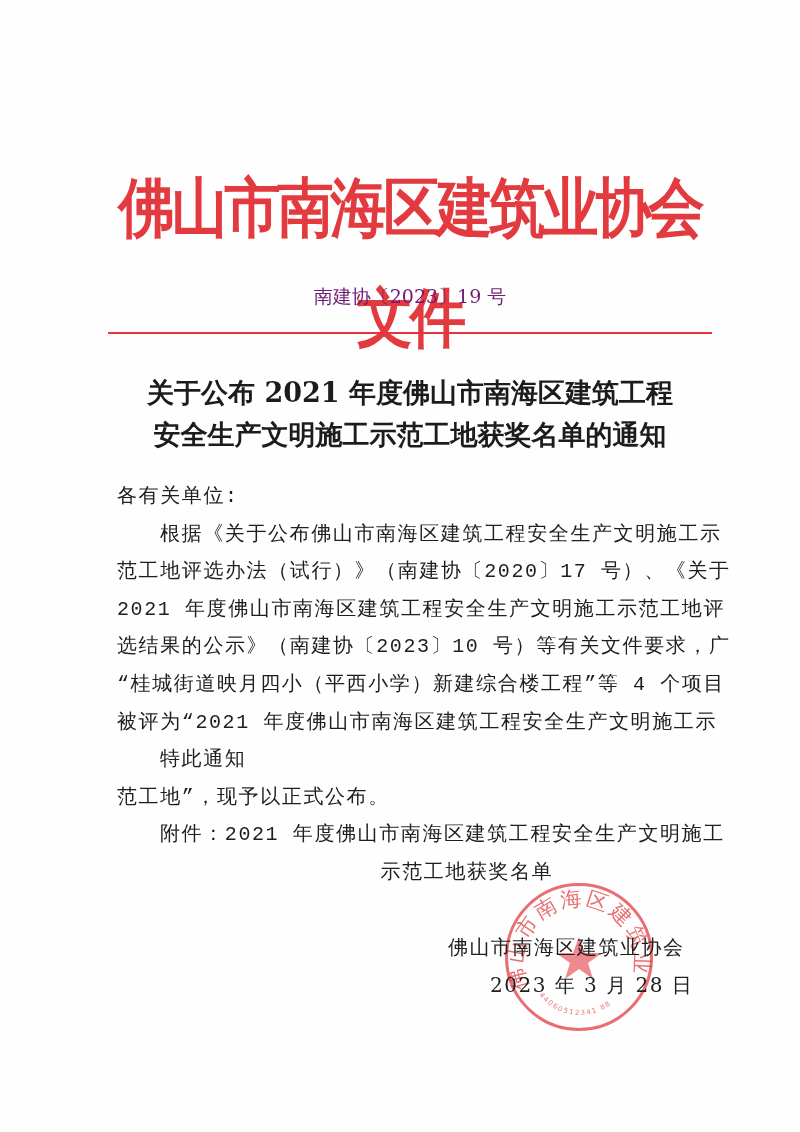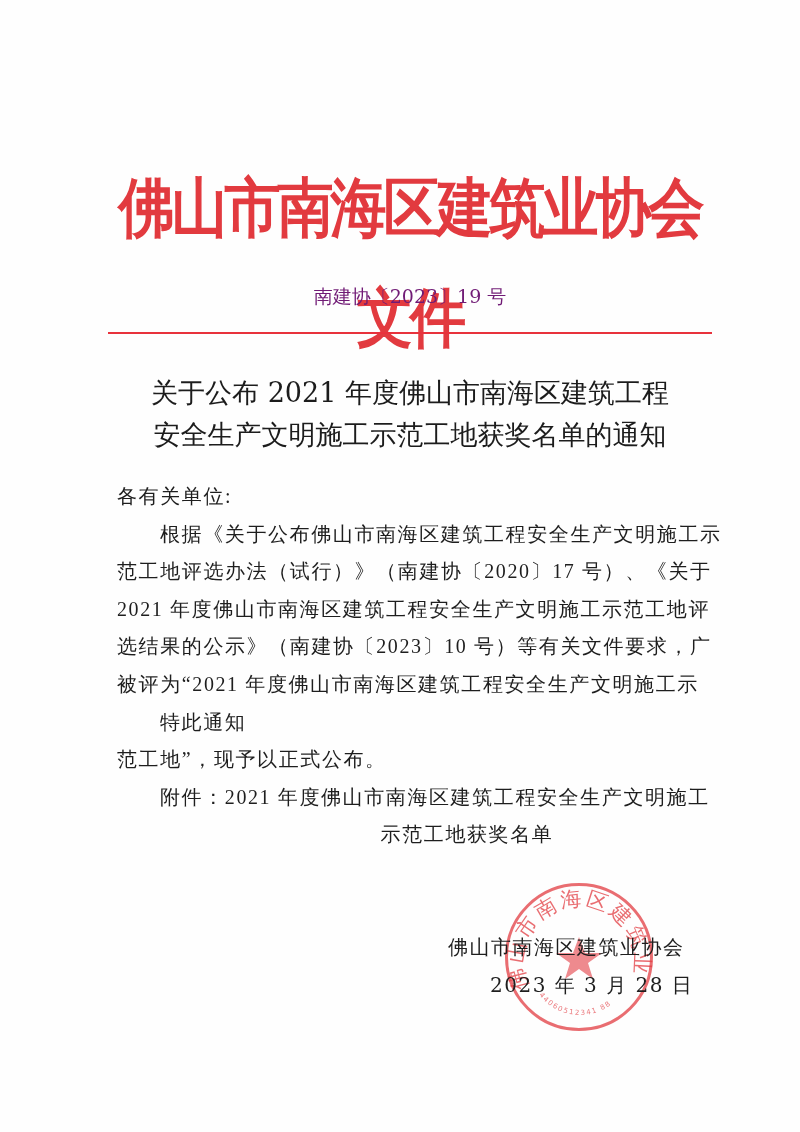--- a/index.html
+++ b/index.html
@@ -18,26 +18,26 @@
     text-align: center; color: #701a75;
     font-family: "DejaVu Serif", serif; font-size: 19px; line-height: 26px;
   }
   .redline {
     position: absolute; left: 108px; top: 332px; width: 604px; height: 2px;
     background: #e8323c;
   }
   .title {
     position: absolute; left: 108px; top: 372px; width: 604px;
     text-align: center; color: #1c1c1c;
-    font-family: "DejaVu Serif", serif; font-weight: normal;
+    font-family: "DejaVu Serif", serif; font-weight: bold;
     font-size: 27px; line-height: 42px; letter-spacing: -0.5px;
   }
   .body {
     position: absolute; left: 117px; top: 478px; width: 590px;
-    color: #1e1e1e; font-family: Liberation Serif, serif;
+    color: #1e1e1e; font-family: Liberation Mono, monospace;
     font-size: 20px; line-height: 37.6px;
   }
   .line { white-space: nowrap; display: block; letter-spacing: 1.6px; }
   .indent { padding-left: 43px; }
   .indent2 { padding-left: 110px; text-align: center; }
   .signature {
     position: absolute; left: 440px; top: 928px; width: 280px;
     color: #1e1e1e; font-family: "DejaVu Serif", serif; font-size: 20px;
     line-height: 38px; letter-spacing: 1.5px;
   }
@@ -64,20 +64,21 @@
     <span class="line" style="letter-spacing:0">关于公布 2021 年度佛山市南海区建筑工程</span>
     <span class="line" style="letter-spacing:0">安全生产文明施工示范工地获奖名单的通知</span>
   </div>
 
   <div class="body">
     <span class="line">各有关单位:</span>
     <span class="line indent">根据《关于公布佛山市南海区建筑工程安全生产文明施工示</span>
     <span class="line">范工地评选办法（试行）》（南建协〔2020〕17 号）、《关于</span>
     <span class="line">2021 年度佛山市南海区建筑工程安全生产文明施工示范工地评</span>
     <span class="line">选结果的公示》（南建协〔2023〕10 号）等有关文件要求，广</span>
+    <span class="line">“桂城街道映月四小（平西小学）新建综合楼工程”等 4 个项目</span>
     <span class="line">被评为“2021 年度佛山市南海区建筑工程安全生产文明施工示</span>
     <span class="line indent">特此通知</span>
     <span class="line">范工地”，现予以正式公布。</span>
     <span class="line indent">附件：2021 年度佛山市南海区建筑工程安全生产文明施工</span>
     <span class="line indent2">示范工地获奖名单</span>
   </div>
 
   <div class="seal">
     <svg viewBox="0 0 148 148">
       <defs>

